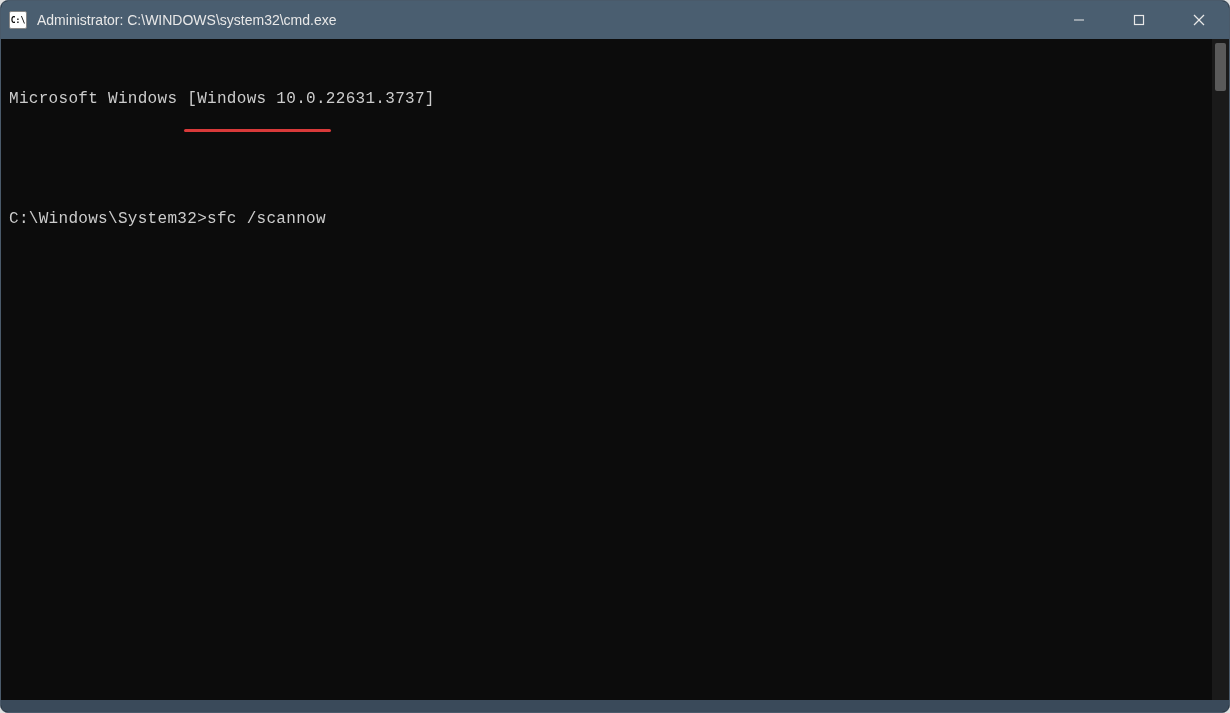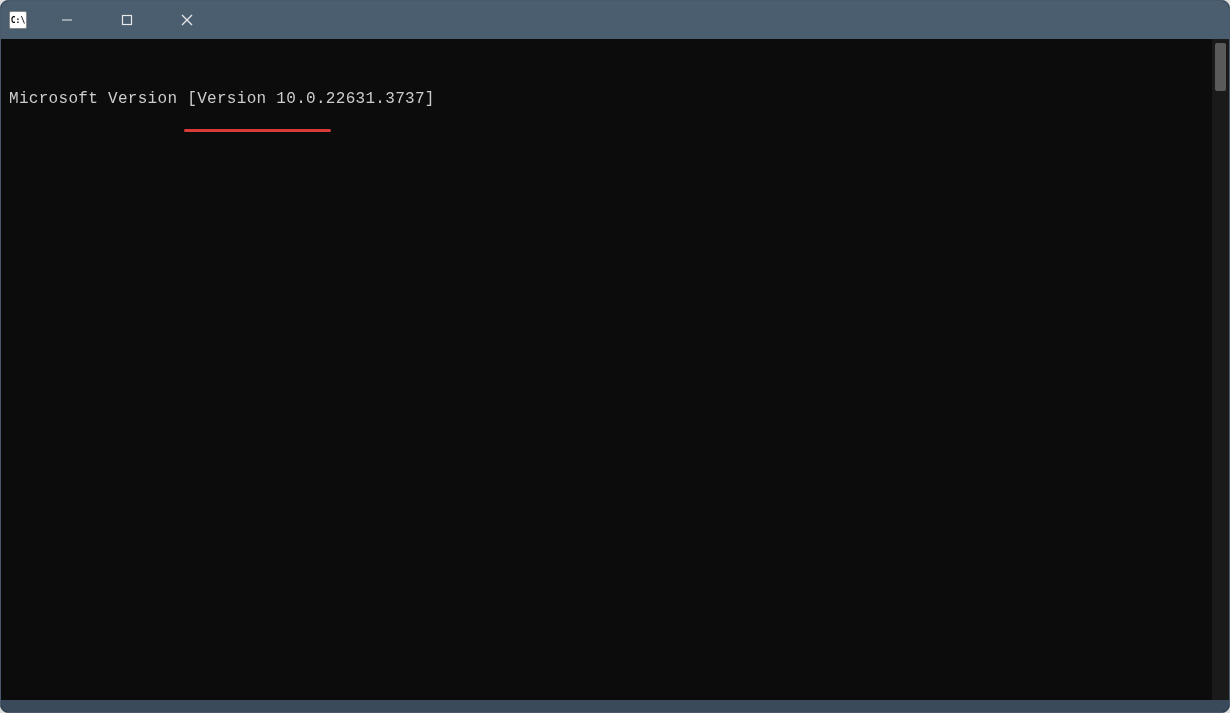--- a/index.html
+++ b/index.html
@@ -120,20 +120,21 @@
     }
   </style>
 </head>
 <body>
 
 <div class="window">
   <div class="titlebar">
     <div class="titlebar-icon">
       <span>C:\</span>
     </div>
+    <div class="titlebar-title">Administrator: C:\WINDOWS\system32\cmd.exe</div>
     <div class="titlebar-controls">
       <div class="titlebar-btn">
         <svg viewBox="0 0 12 12">
           <line x1="1" y1="6" x2="11" y2="6"></line>
         </svg>
       </div>
       <div class="titlebar-btn">
         <svg viewBox="0 0 12 12">
           <rect x="1.5" y="1.5" width="9" height="9"></rect>
         </svg>
@@ -142,22 +143,23 @@
         <svg viewBox="0 0 12 12">
           <line x1="1" y1="1" x2="11" y2="11"></line>
           <line x1="11" y1="1" x2="1" y2="11"></line>
         </svg>
       </div>
     </div>
   </div>
 
   <div class="terminal-wrap">
     <div class="terminal">
-      <span class="terminal-line">Microsoft Version [Version 10.0.22631.3737]</span>
+      <span class="terminal-line">Microsoft Windows [Windows 10.0.22631.3737]</span>
       <span class="terminal-line"> </span>
+      <span class="terminal-line"><span>C:\Windows\System32&gt;</span><span>sfc /scannow</span></span>
       <div class="underline-annot" style="top: 90px; left: 183px; width: 147px;"></div>
     </div>
     <div class="scrollbar-track">
       <div class="scrollbar-thumb"></div>
     </div>
   </div>
 
   <div class="bottom-border"></div>
 </div>
 

